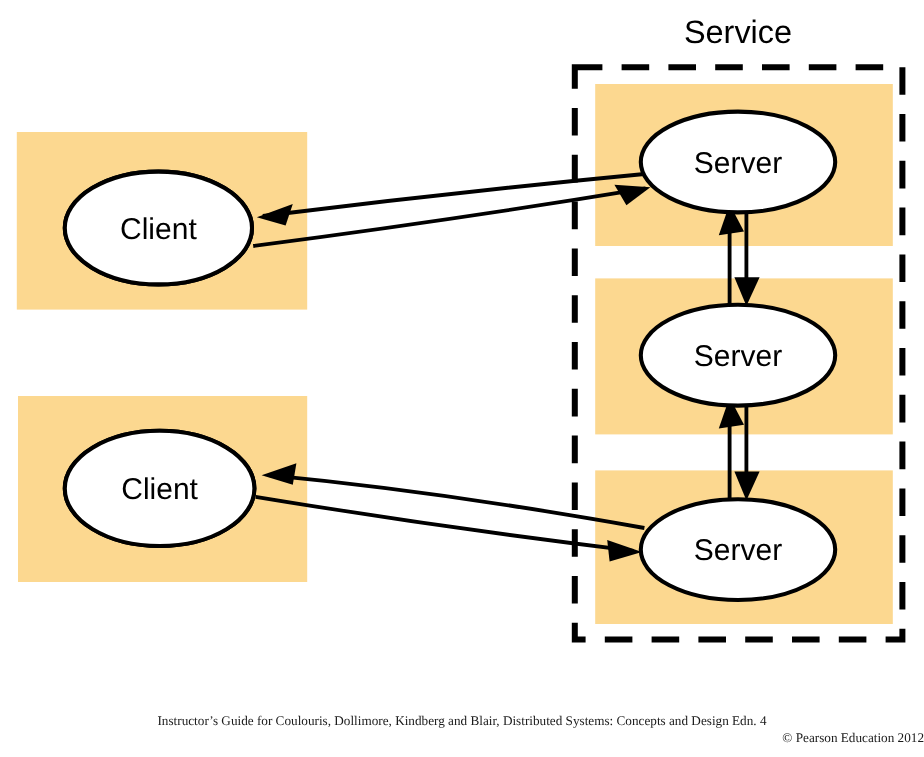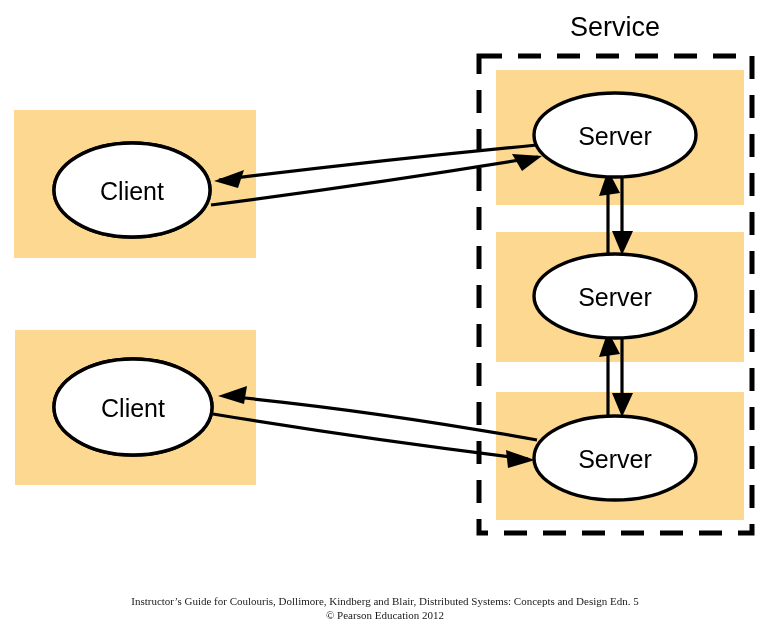--- a/index.html
+++ b/index.html
@@ -68,21 +68,21 @@
     position: absolute;
     left: 0;
     width: 770px;
     text-align: center;
     font-family: "Liberation Serif", serif;
     font-size: 11px;
     color: #1a1a1a;
     line-height: 14px;
   }
   #footer-line-1 { top: 594px; }
-  #footer-line-2 { top: 608px; }
+  #footer-line-2 { top: 608px; text-align: right; }
 </style>
 </head>
 <body>
 
 <div id="diagram-root">
   <svg class="diagram-canvas" viewBox="0 0 770 631" xmlns="http://www.w3.org/2000/svg">
 
     <text class="group-title" x="615" y="27">Service</text>
 
     <rect class="boundary-rect" x="479" y="56" width="273" height="477"></rect>
@@ -151,15 +151,15 @@
     <text class="node-label" x="615" y="459">Server</text>
 
     <ellipse class="node-ellipse" cx="132" cy="190" rx="78" ry="47"></ellipse>
     <text class="node-label" x="132" y="191">Client</text>
 
     <ellipse class="node-ellipse" cx="133" cy="407" rx="79" ry="48"></ellipse>
     <text class="node-label" x="133" y="408">Client</text>
 
   </svg>
 
-  <div class="footer" id="footer-line-1">Instructor’s Guide for  Coulouris, Dollimore, Kindberg and Blair,  Distributed Systems: Concepts and Design   Edn. 5</div>
+  <div class="footer" id="footer-line-1">Instructor’s Guide for  Coulouris, Dollimore, Kindberg and Blair,  Distributed Systems: Concepts and Design   Edn. 4</div>
   <div class="footer" id="footer-line-2">©  Pearson Education 2012</div>
 </div>
 
 </body></html>

